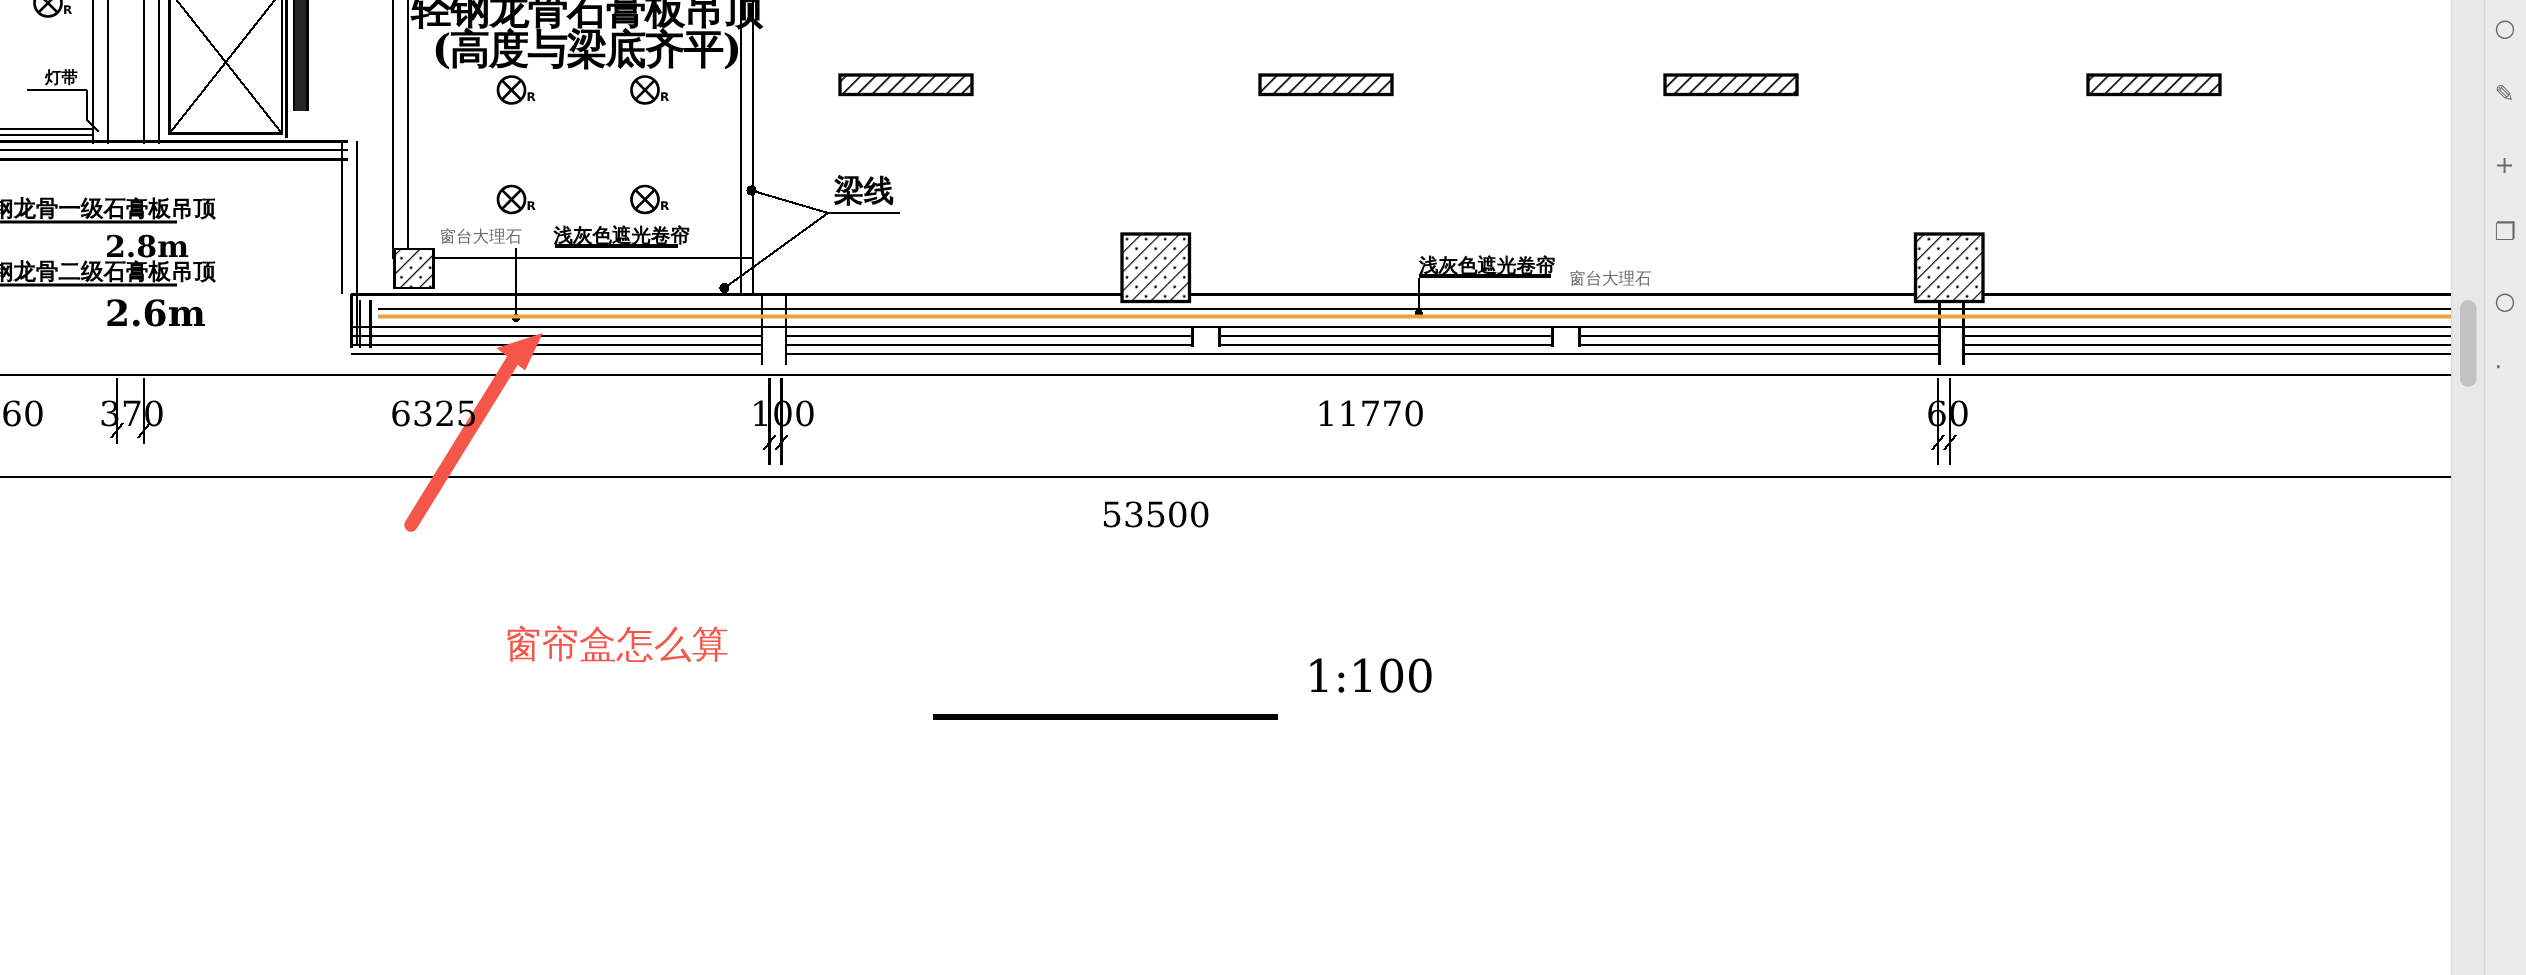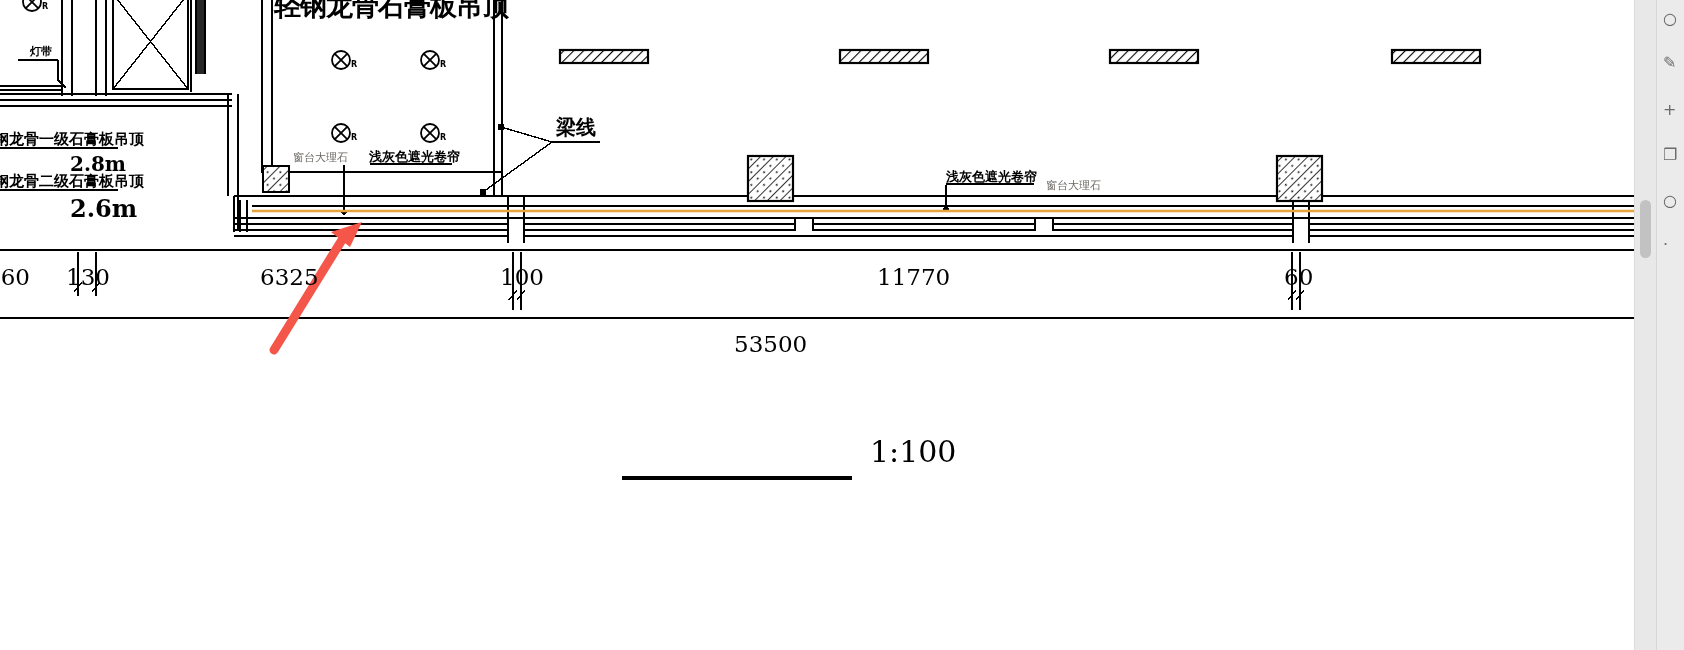--- a/index.html
+++ b/index.html
@@ -241,40 +241,42 @@
 
       <g>
         <line x1="274" y1="350" x2="345" y2="235" stroke="#f4564a" stroke-width="9" stroke-linecap="round"></line>
         <polygon points="362,222 331,232 350,247" fill="#f4564a"></polygon>
       </g>
     </svg>
 
     <div class="lbl lbl-cn-bold" style="left:30px; top:44px; font-size:11px;">灯带</div>
 
     <div class="lbl lbl-hand" style="left:274px; top:-12px; font-size:27px; letter-spacing:-1px;">轻钢龙骨石膏板吊顶</div>
+    <div class="lbl lbl-hand" style="left:288px; top:15px; font-size:27px; letter-spacing:-1px;">(高度与梁底齐平)</div>
 
     <div class="lbl lbl-cn-bold" style="left:-6px; top:130px; font-size:15px;">钢龙骨一级石膏板吊顶</div>
     <div class="lbl lbl-hand" style="left:70px; top:152px; font-size:20px;">2.8m</div>
     <div class="lbl lbl-cn-bold" style="left:-6px; top:172px; font-size:15px;">钢龙骨二级石膏板吊顶</div>
     <div class="lbl lbl-hand" style="left:70px; top:194px; font-size:24px;">2.6m</div>
 
     <div style="position:absolute;left:0;top:147px;width:118px;height:2px;background:#000;"></div>
     <div style="position:absolute;left:0;top:189px;width:118px;height:2px;background:#000;"></div>
 
     <div class="lbl lbl-gray" style="left:293px; top:150px; font-size:11px;">窗台大理石</div>
     <div class="lbl lbl-cn-bold" style="left:369px; top:148px; font-size:13px;">浅灰色遮光卷帘</div>
 
     <div class="lbl lbl-hand" style="left:556px; top:114px; font-size:20px;">梁线</div>
 
     <div class="lbl lbl-cn-bold" style="left:946px; top:168px; font-size:13px;">浅灰色遮光卷帘</div>
     <div class="lbl lbl-gray" style="left:1046px; top:178px; font-size:11px;">窗台大理石</div>
 
+    <div class="lbl lbl-red" style="left:336px; top:413px; font-size:25px;">窗帘盒怎么算</div>
 
     <div class="lbl lbl-hand" style="left:-14px; top:264px; font-size:23px; font-weight:400;">360</div>
-    <div class="lbl lbl-hand" style="left:66px; top:264px; font-size:23px; font-weight:400;">130</div>
+    <div class="lbl lbl-hand" style="left:66px; top:264px; font-size:23px; font-weight:400;">370</div>
     <div class="lbl lbl-hand" style="left:260px; top:264px; font-size:23px; font-weight:400;">6325</div>
     <div class="lbl lbl-hand" style="left:500px; top:264px; font-size:23px; font-weight:400;">100</div>
     <div class="lbl lbl-hand" style="left:877px; top:264px; font-size:23px; font-weight:400;">11770</div>
     <div class="lbl lbl-hand" style="left:1284px; top:264px; font-size:23px; font-weight:400;">60</div>
 
     <div class="lbl lbl-hand" style="left:734px; top:331px; font-size:23px; font-weight:400;">53500</div>
 
     <div class="lbl lbl-hand" style="left:870px; top:434px; font-size:30px; font-weight:400;">1:100</div>
   </div>
 

